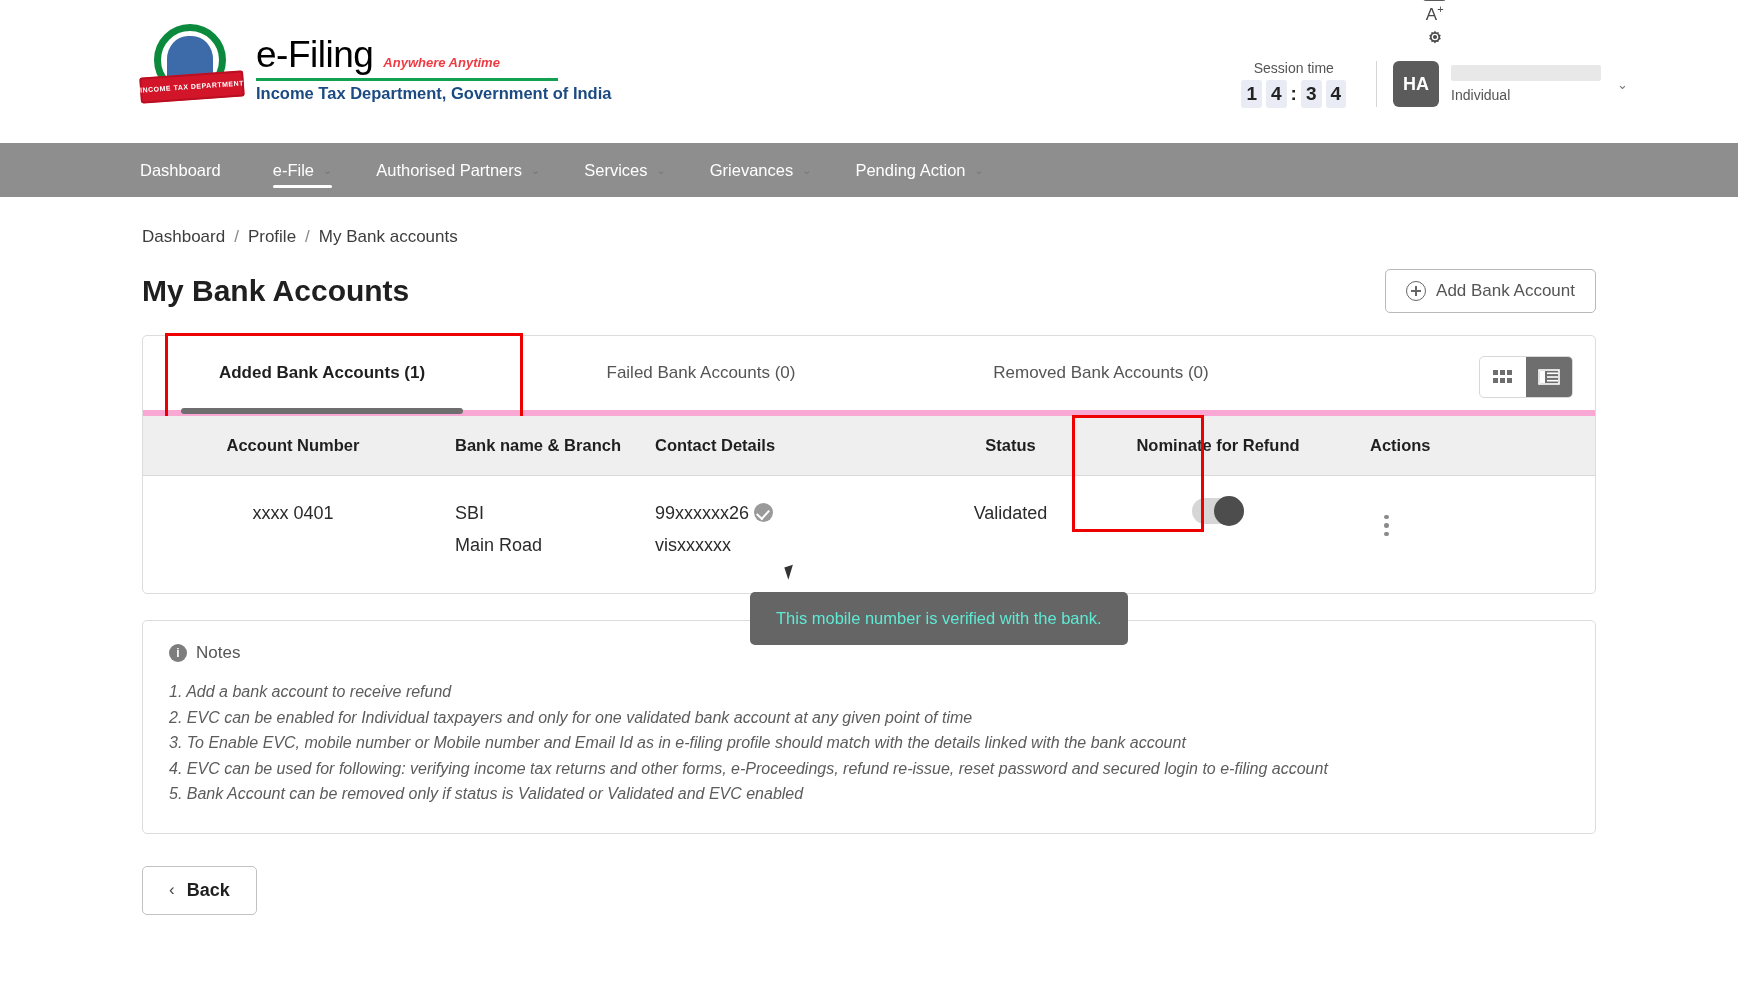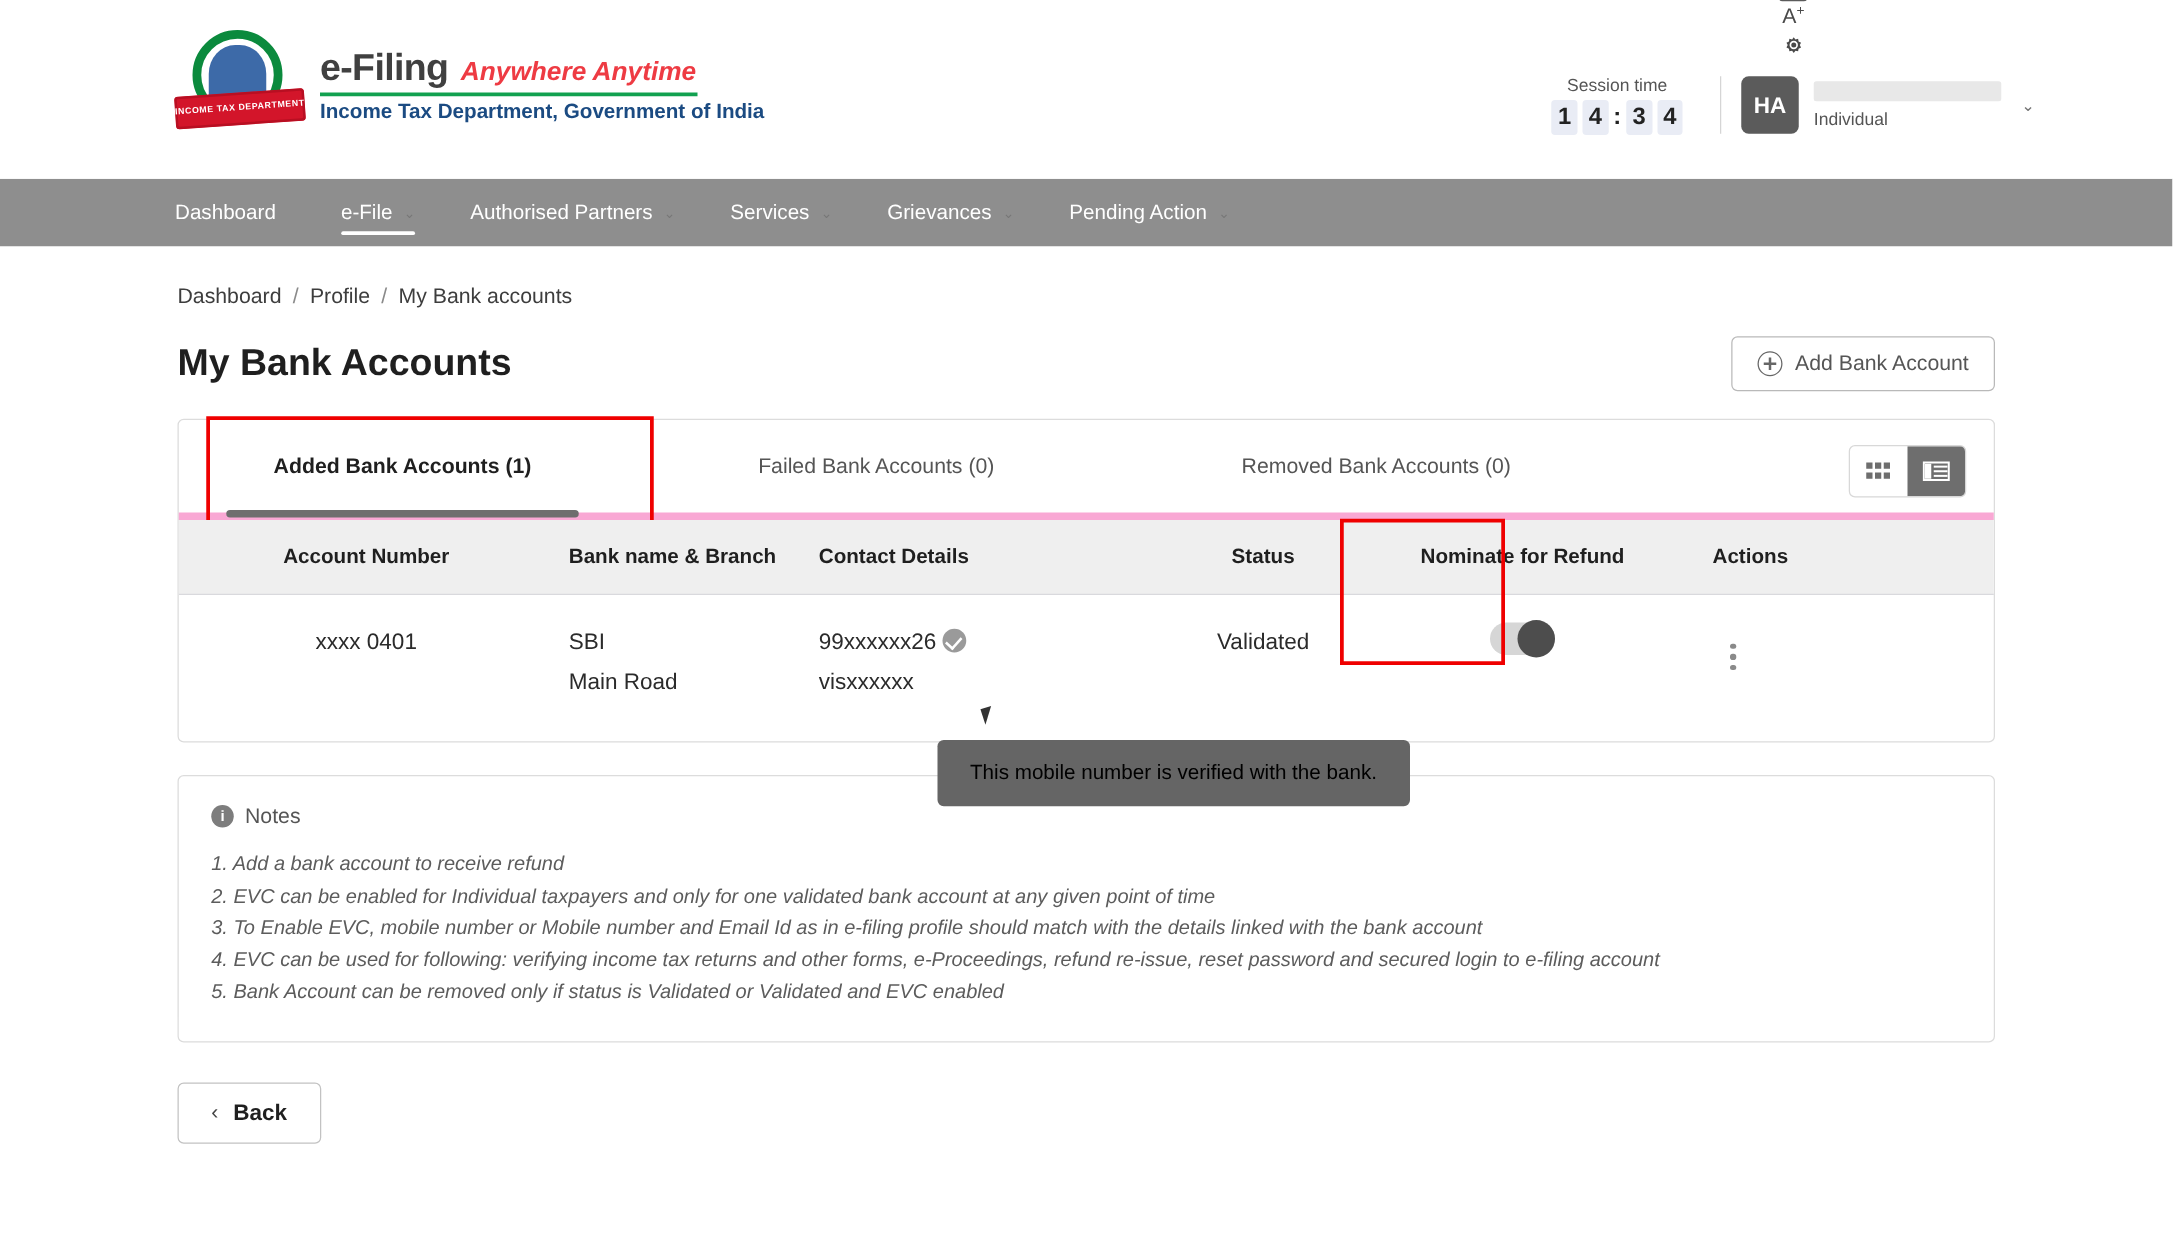--- a/index.html
+++ b/index.html
@@ -30,22 +30,22 @@
     background: #d3152a; border-radius: 3px;
     transform: rotate(-4deg);
     box-shadow: inset 0 0 0 2px #b80f22;
   }
   .emblem-ribbon span {
     display:block; text-align:center; color:#fff; font-size:7px; letter-spacing:.5px;
     line-height:26px; font-weight:bold; white-space: nowrap;
   }
   .brand-text { padding-top: 4px; }
   .brand-line1 { display: flex; align-items: baseline; gap: 10px; }
-  .efiling { font-size: 30px; color: #404040; font-weight: 700; letter-spacing: -0.5px; }
-  .tagline { font-size: 21px; color: #ee3b43; font-style: italic; font-weight: bold; }
+  .efiling { font-size: 37px; color: #000000; font-weight: 400; letter-spacing: -0.5px; }
+  .tagline { font-size: 13px; color: #ee3b43; font-style: italic; font-weight: bold; }
   .brand-rule { height: 3px; background: #12a150; margin: 2px 0 3px 0; width: 302px; }
   .brand-line2 { font-size: 16.5px; color: #1b4b82; font-weight: bold; }
 
   .hdr-right { position: absolute; right: 110px; top: 16px; text-align: right; }
   .hdr-row1 { display: flex; align-items: center; justify-content: flex-end; gap: 0px; height: 34px; flex-direction: column; }
   .hdr-item { display: flex; align-items: center; gap: 7px; font-size: 15px; color: #4a4a4a; padding: 0 13px; cursor: pointer; }
   .hdr-sep { width: 1px; height: 20px; background: #cfcfcf; margin: 0 4px; }
   .caret { font-size: 11px; color: #777; }
   .ficon { display: inline-block; }
   .a-btn { font-size: 17px; color: #4a4a4a; padding: 2px 7px; position: relative; cursor: pointer; font-weight: 500; }
@@ -121,21 +121,21 @@
   .chk::after { content: ""; position: absolute; left: 5px; top: 4px; width: 6px; height: 10px;
                 border: solid #fff; border-width: 0 2px 2px 0; transform: rotate(42deg); }
   .toggle { width: 52px; height: 26px; background: #d6d6d6; border-radius: 13px; position: relative; display: inline-block; cursor: pointer; }
   .toggle .knob { position: absolute; right: 0; top: -2px; width: 30px; height: 30px; background: #4d4d4d; border-radius: 50%; }
   .kebab { display: inline-flex; flex-direction: column; gap: 4px; align-items: center; cursor: pointer; padding: 4px; }
   .kebab i { width: 4.5px; height: 4.5px; background: #8a8a8a; border-radius: 50%; display: block; }
 
   .cursor { position: absolute; left: 786px; top: 565px; width: 0; height: 0;
             border-left: 9px solid #333; border-bottom: 13px solid transparent; border-right: 5px solid transparent;
             transform: rotate(-18deg); z-index: 12; }
-  .tooltip { position: absolute; left: 750px; top: 592px; background: #656565; color: #000000;
+  .tooltip { position: absolute; left: 750px; top: 592px; background: #656565; color: #5eead4;
              border-radius: 5px; padding: 17px 26px; font-size: 16.5px; z-index: 11; white-space: nowrap; }
 
   .notes { margin-top: 26px; border: 1px solid #dcdcdc; border-radius: 5px; padding: 22px 26px 26px 26px; }
   .notes-head { display: flex; align-items: center; gap: 9px; font-size: 17px; color: #555; margin-bottom: 16px; }
   .info-i { width: 18px; height: 18px; border-radius: 50%; background: #7d7d7d; color: #fff; font-size: 12px;
             font-weight: bold; display: flex; align-items: center; justify-content: center; font-style: normal; }
   .note { font-size: 16px; color: #5c5c5c; font-style: italic; line-height: 1.6; }
 
   .back-row { margin-top: 32px; }
   .back-btn { display: inline-flex; align-items: center; gap: 12px; border: 1px solid #c2c2c2; border-radius: 5px;

